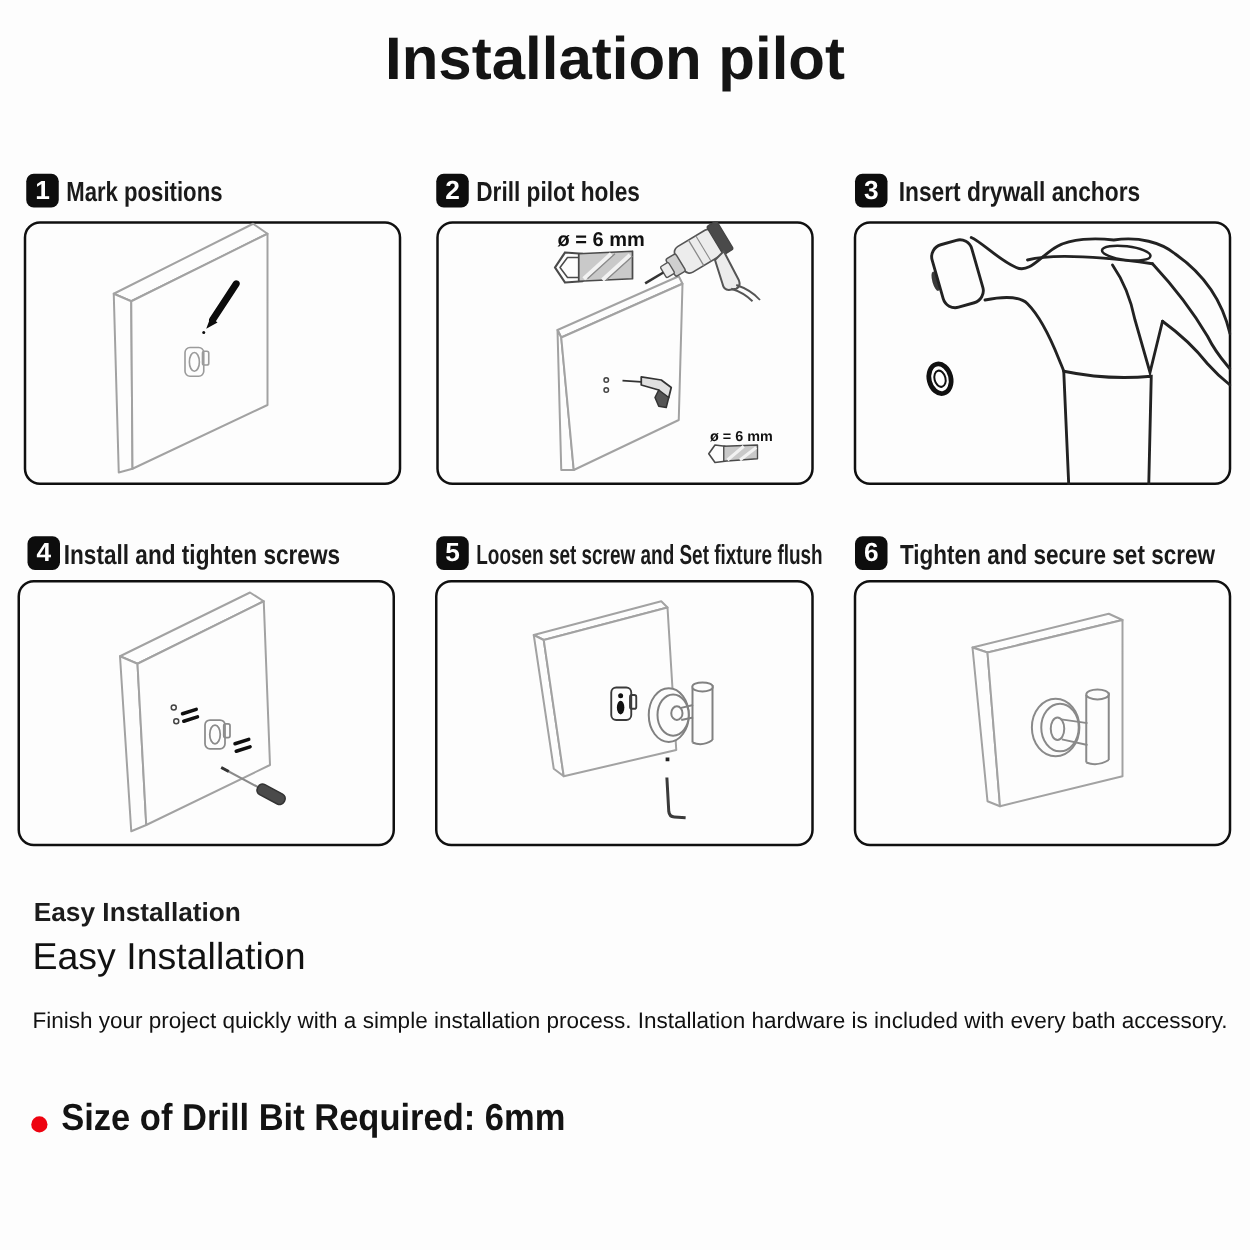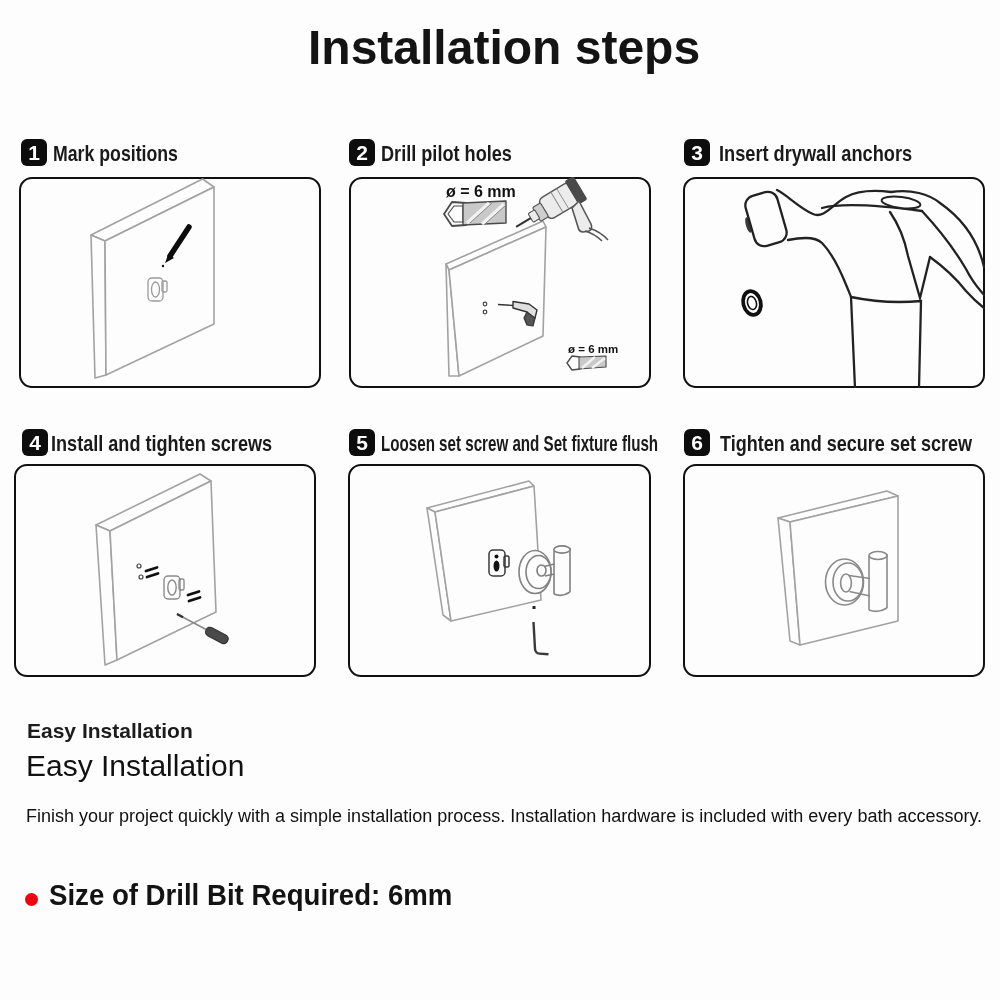--- a/index.html
+++ b/index.html
@@ -5,21 +5,21 @@
   html,body{margin:0;padding:0;}
   body{width:1000px;height:1000px;background:#fdfdfd;font-family:"Liberation Sans",sans-serif;position:relative;overflow:hidden;}
   .abs{position:absolute;}
   .title{left:308px;top:20px;font-size:48px;font-weight:bold;color:#141414;letter-spacing:0px;white-space:nowrap;}
   .badge{width:26px;height:27px;background:#0d0d0d;border-radius:6px;color:#fff;font-weight:bold;font-size:21px;text-align:center;line-height:27px;}
   .lbl{font-weight:bold;font-size:22px;color:#1a1a1a;white-space:nowrap;transform-origin:0 50%;}
   .box{border:2.8px solid #101010;border-radius:13px;background:#fdfdfd;box-sizing:border-box;}
 </style>
 </head>
 <body>
-<div class="abs title">Installation steps</div>
+<div class="abs title">Installation pilot</div>
 
 <div class="abs badge" style="left:21px;top:139px;">1</div>
 <div class="abs lbl" style="left:53px;top:141px;transform:scaleX(0.805);">Mark positions</div>
 <div class="abs badge" style="left:349px;top:139px;">2</div>
 <div class="abs lbl" style="left:381px;top:141px;transform:scaleX(0.824);">Drill pilot holes</div>
 <div class="abs badge" style="left:684px;top:139px;">3</div>
 <div class="abs lbl" style="left:719px;top:141px;transform:scaleX(0.827);">Insert drywall anchors</div>
 
 <div class="abs box" style="left:19px;top:177px;width:302px;height:211px;"></div>
 <div class="abs box" style="left:349px;top:177px;width:302px;height:211px;"></div>

